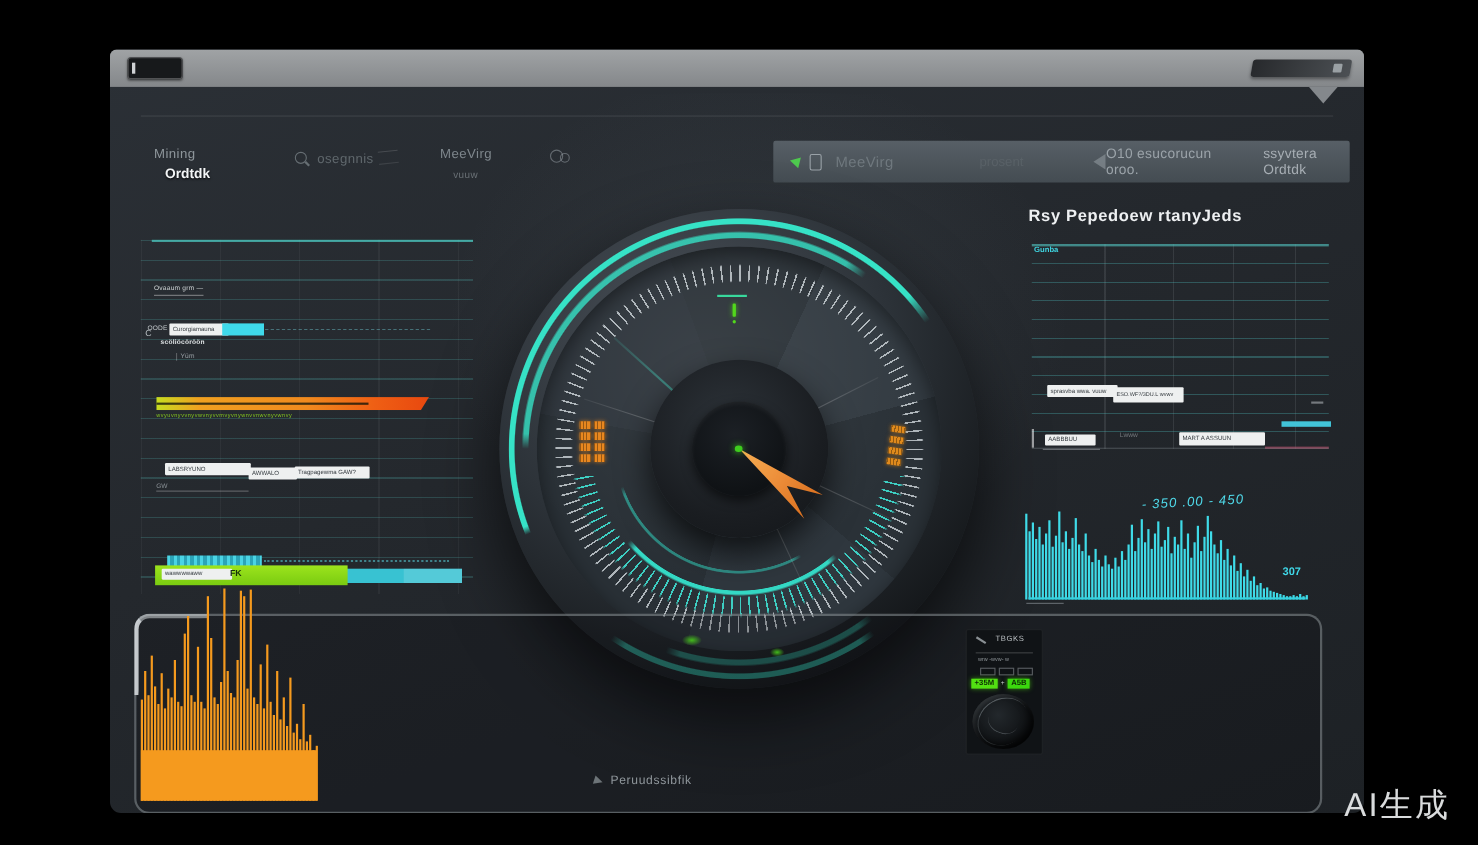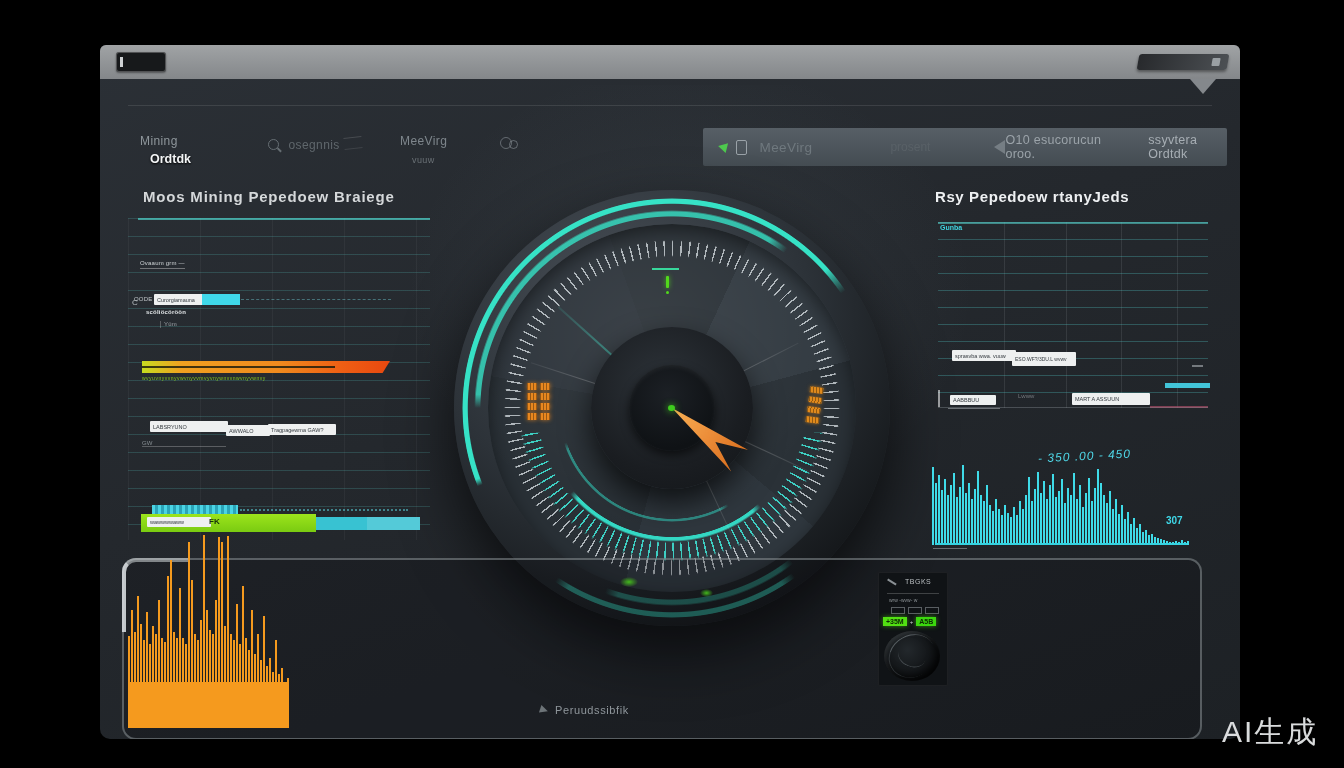--- a/index.html
+++ b/index.html
@@ -257,21 +257,20 @@
     <div class="toolbar">
       <span class="tri-green"></span>
       <span class="box-check"></span>
       <span class="tb-1">MeeVirg</span>
       <span class="tb-2">prosent</span>
       <span class="tri-gray"></span>
       <span class="tb-3">O10 esucorucun oroo.</span>
       <span class="tb-4">ssyvtera Ordtdk</span>
     </div>
 
-    <div class="lp-title">Moos Mining Pepedoew Braiege</div>
     <div class="lchart">
       <div class="tiny scr1">Ovaaum grm —</div>
       <div class="scr2">C</div>
       <div class="tiny bar1-label">OODE</div>
       <div class="minibox bar1-box">Curorgiamauna</div>
       <div class="bar1-cyan"></div>
       <div class="bar1-dots"></div>
       <div class="tiny scr3">scöliöcöröön</div>
       <div class="tiny scr4">Yüm</div>
       <div class="obar"></div>

